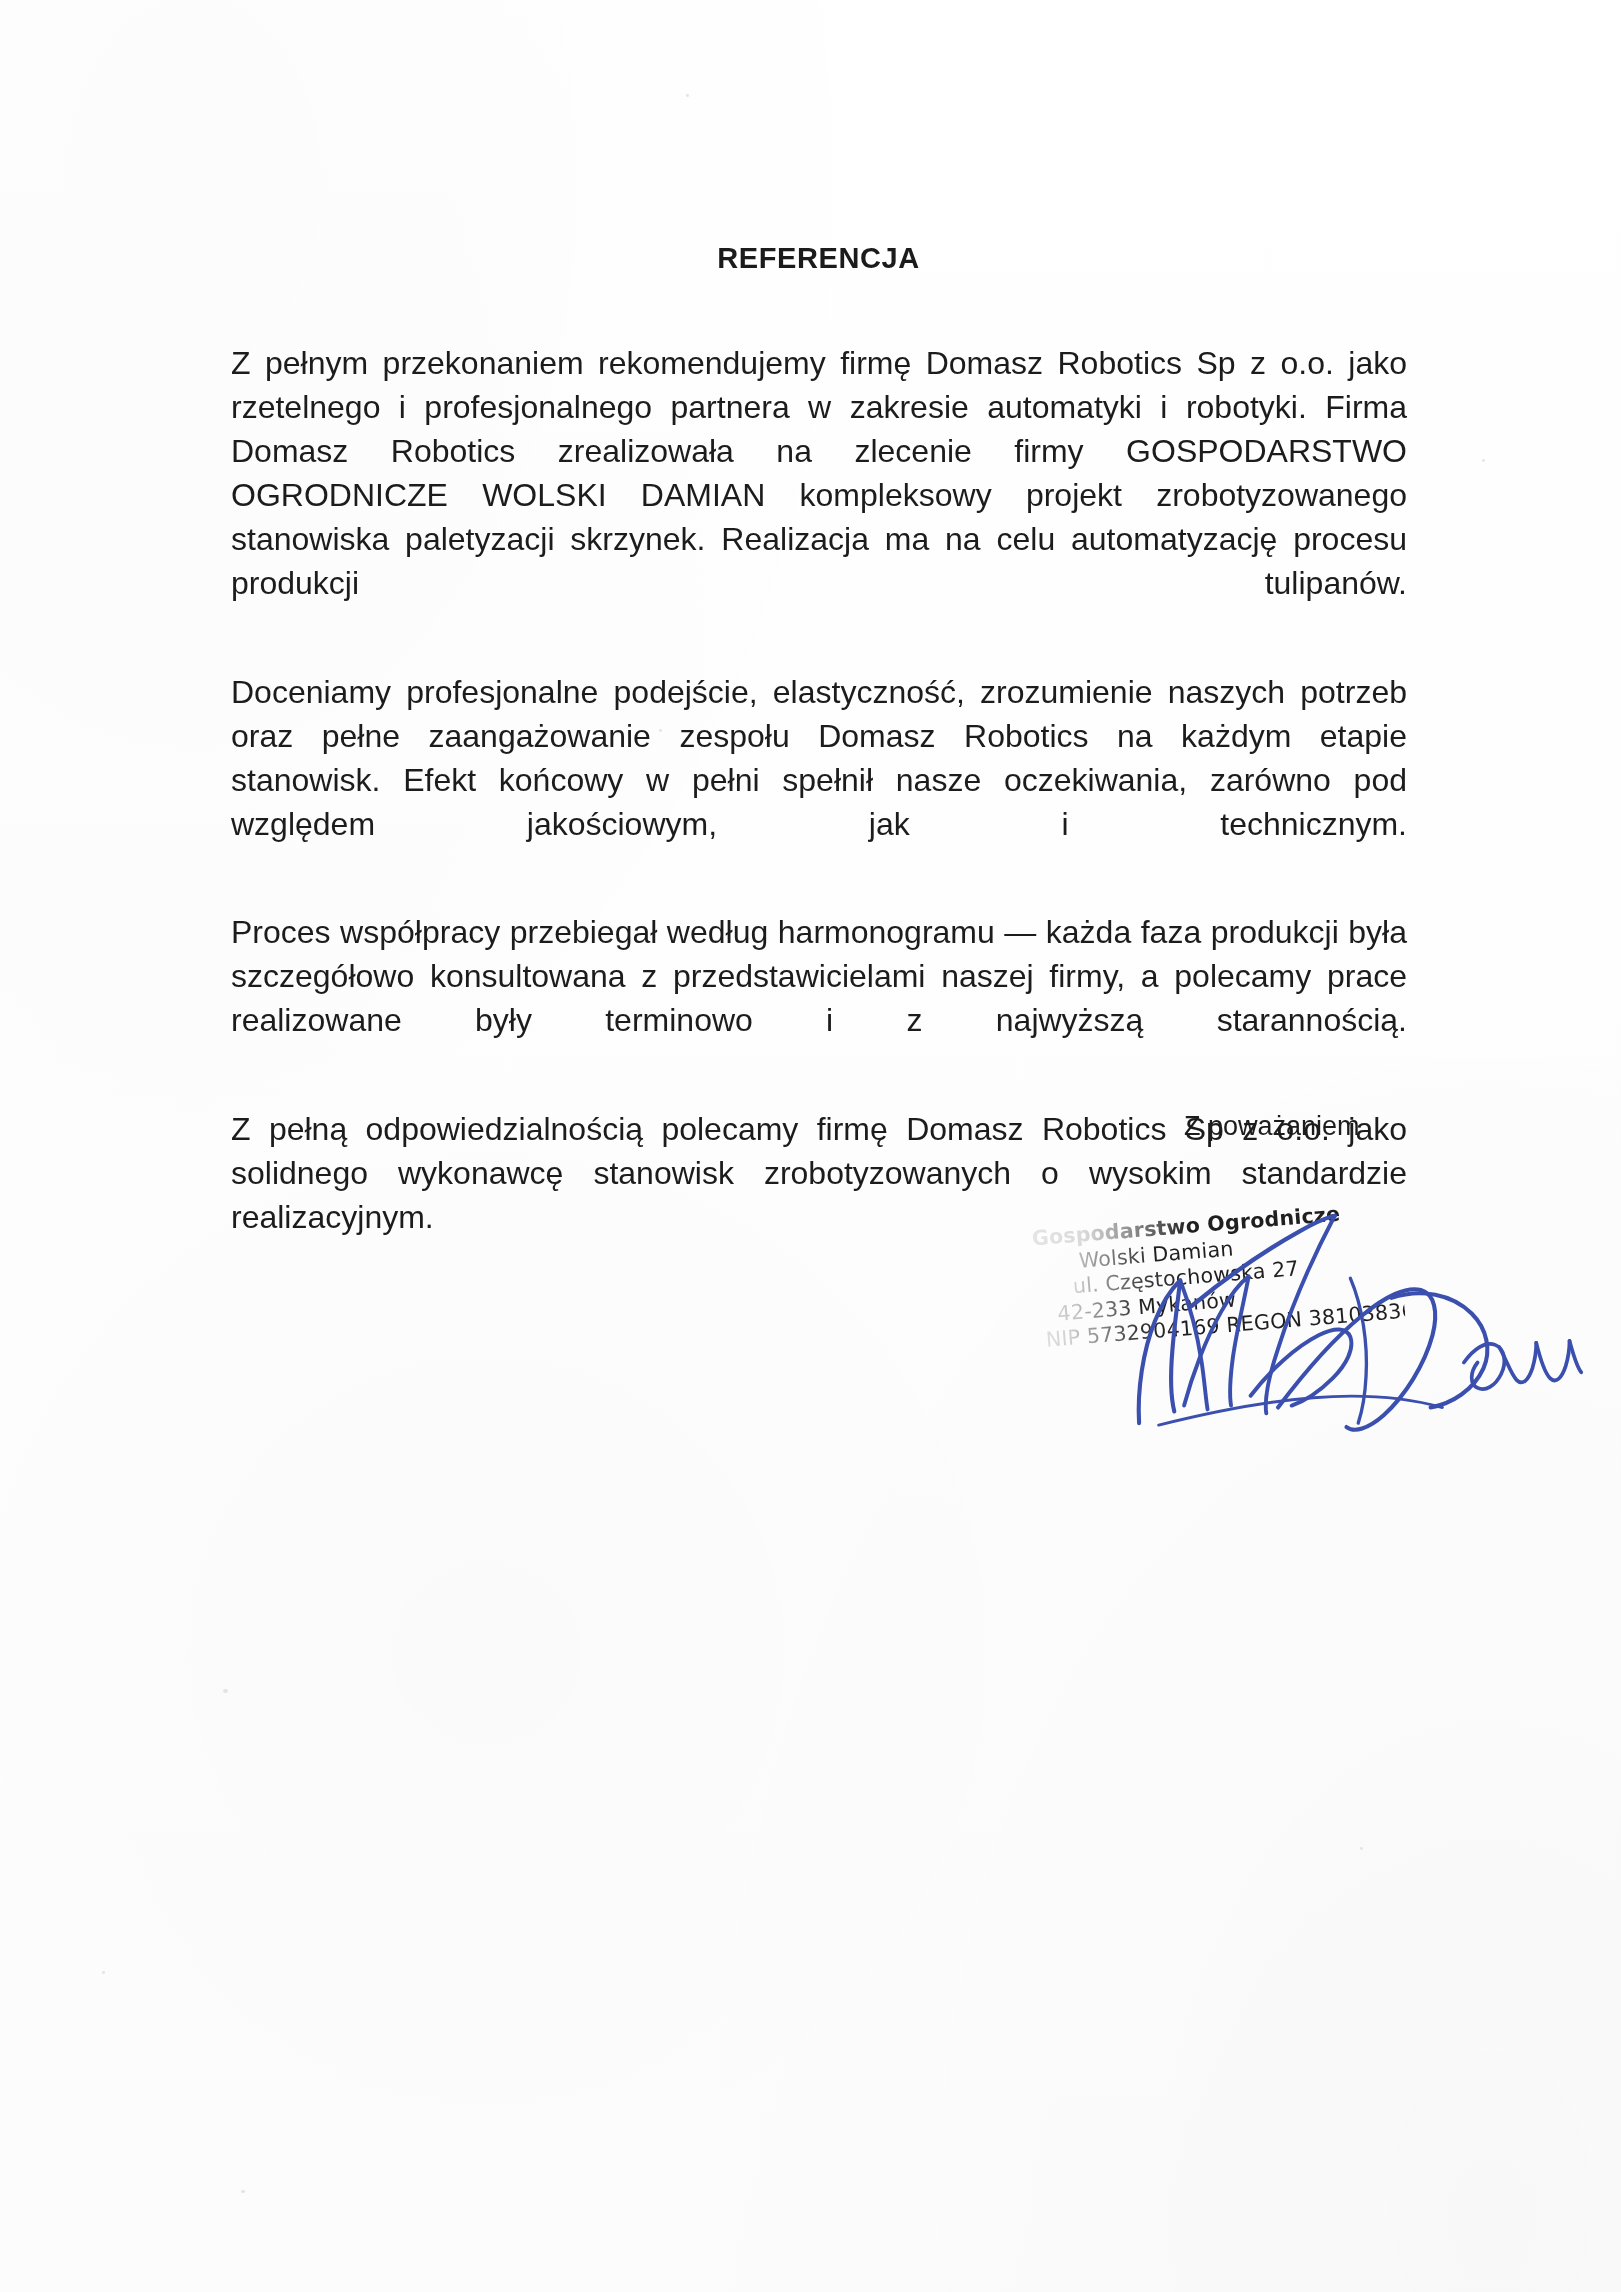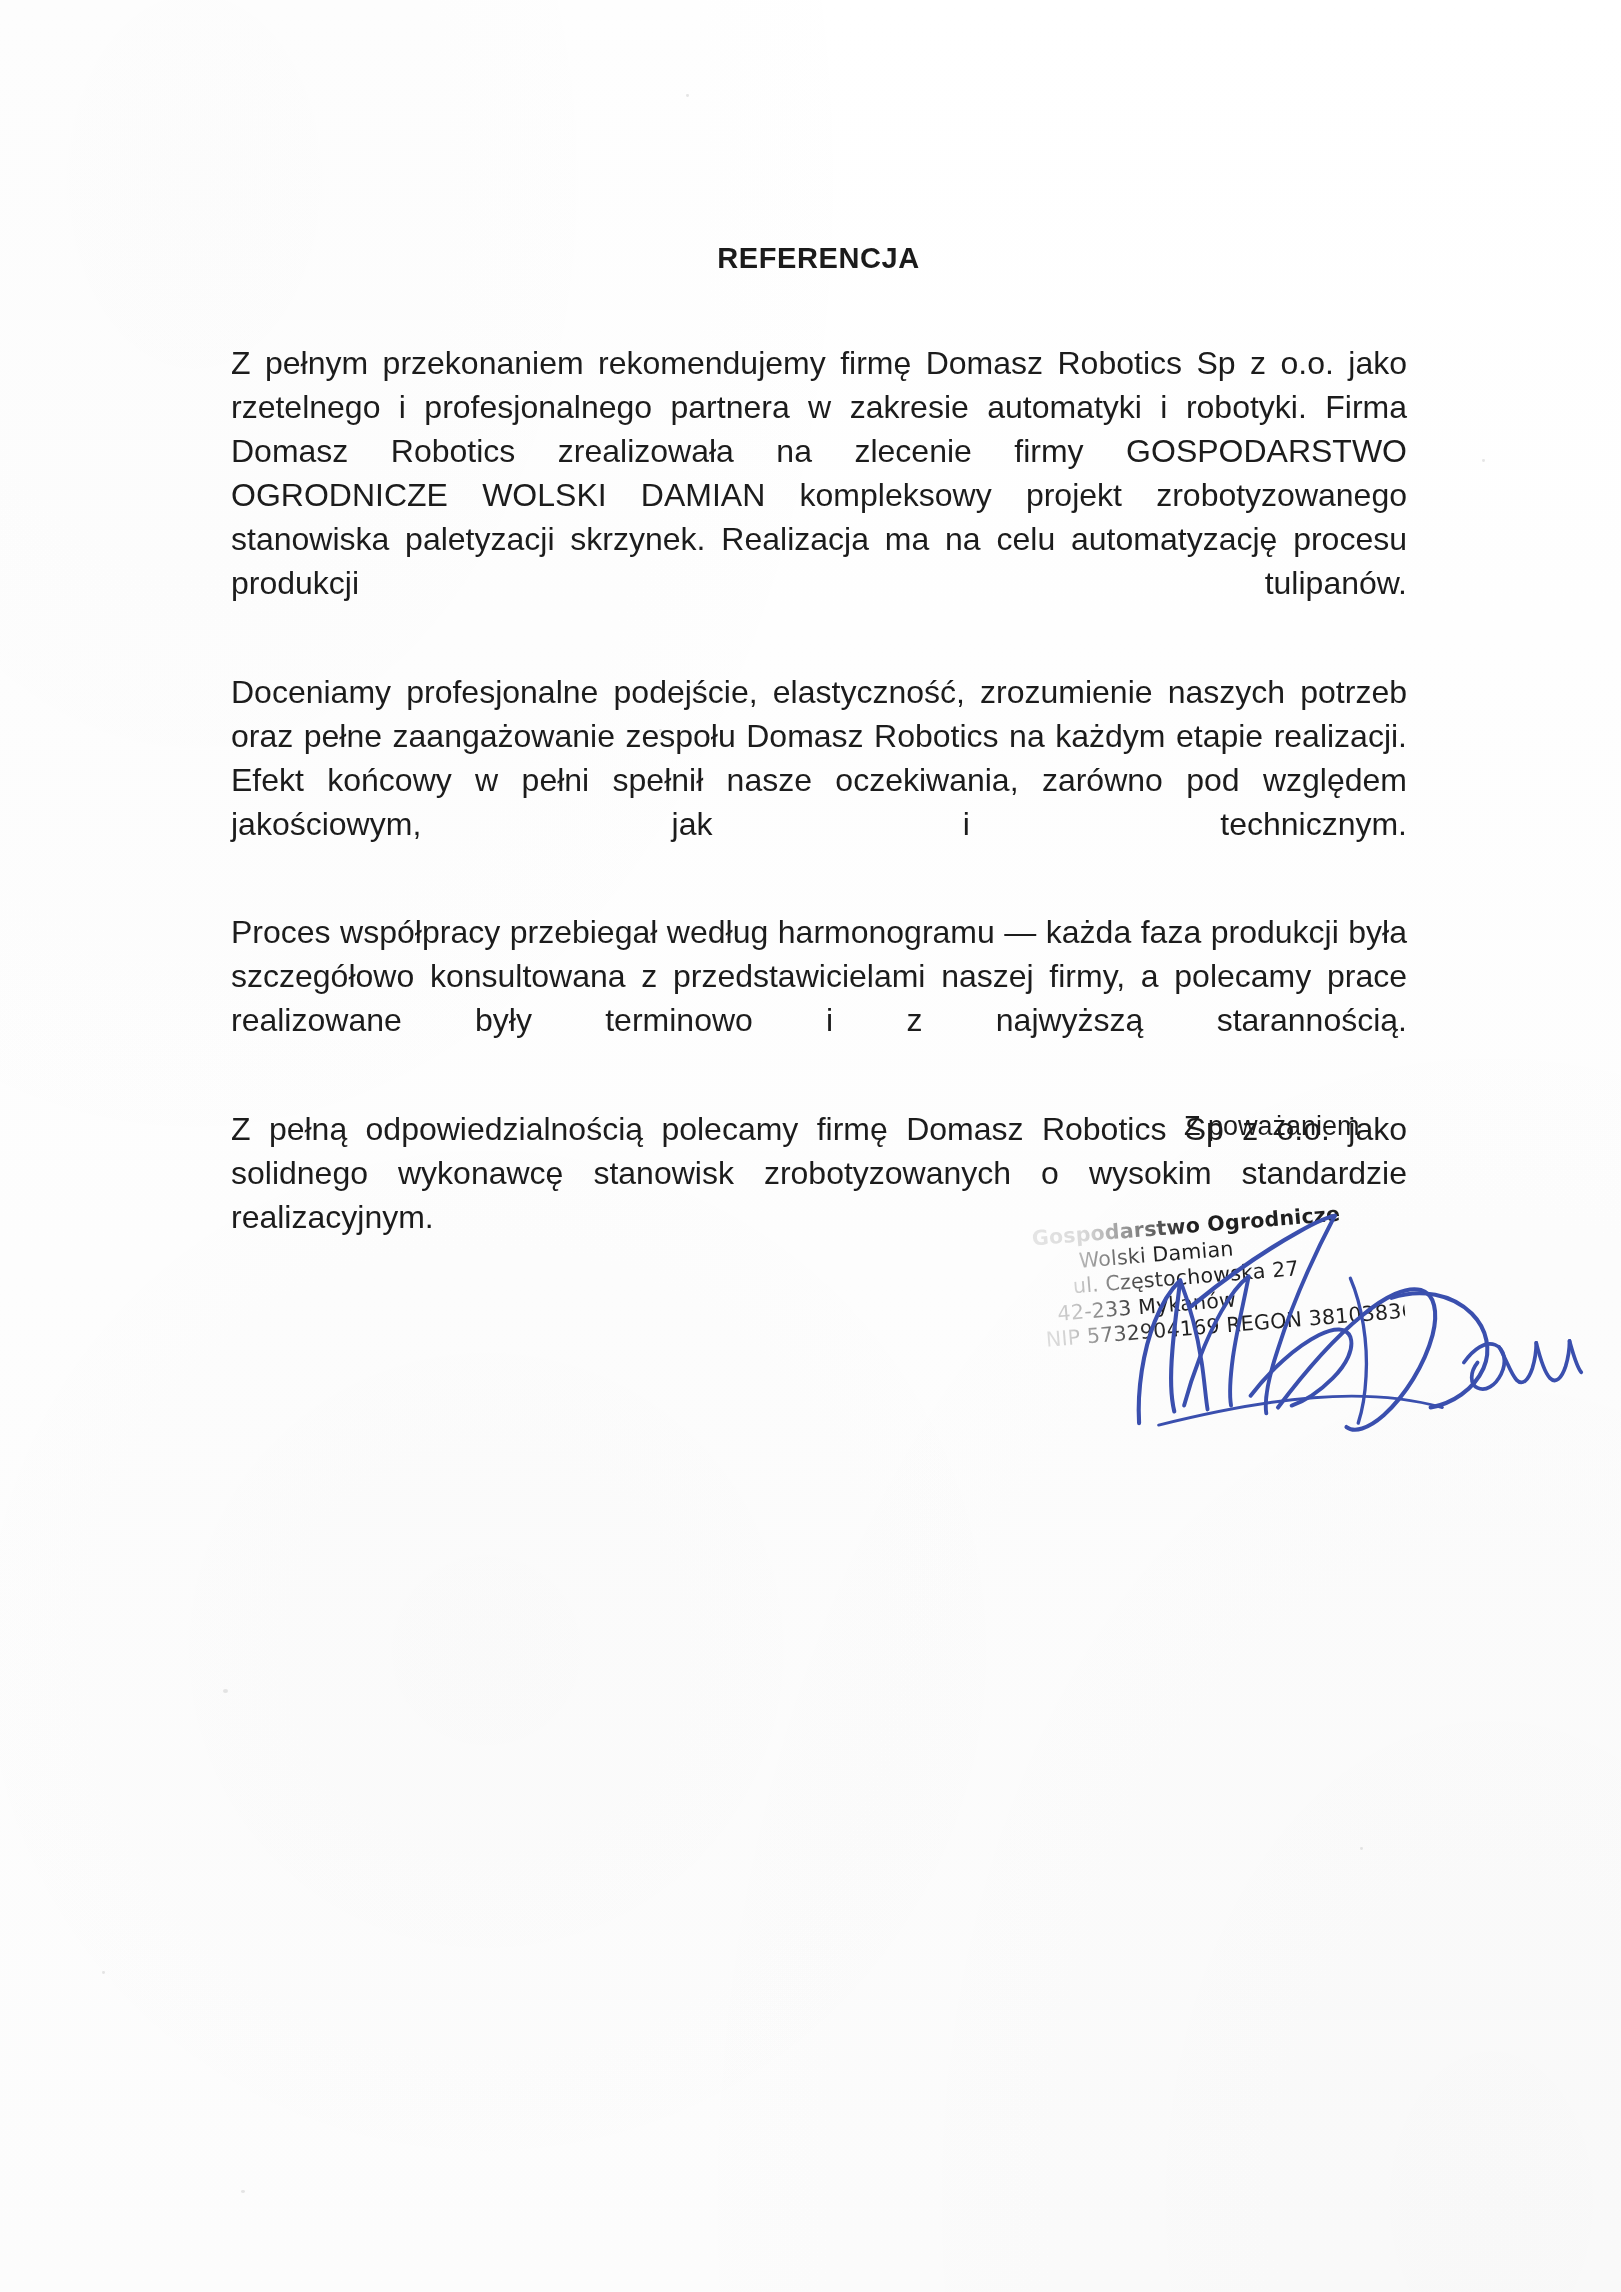--- a/index.html
+++ b/index.html
@@ -161,21 +161,21 @@
   <div class="speck" style="left:241px;  top:2190px; width:3.9px;  height:2.9px;"></div>
   <div class="speck" style="left:1360px; top:1847px; width:2.9px;  height:2.9px;"></div>
   <div class="speck" style="left:686px;  top:94px;   width:2.9px;  height:2.9px;"></div>
   <div class="speck" style="left:659px;  top:729px;  width:2.9px;  height:2.9px;"></div>
   <div class="speck" style="left:1068px; top:1025px; width:2.9px;  height:2.9px;"></div>
 
   <h1 class="doc-title">REFERENCJA</h1>
 
   <div class="body-block">
     <p class="para justified">Z pełnym przekonaniem rekomendujemy firmę Domasz Robotics Sp z o.o. jako rzetelnego i profesjonalnego partnera w zakresie automatyki i robotyki. Firma Domasz Robotics zrealizowała na zlecenie firmy GOSPODARSTWO OGRODNICZE WOLSKI DAMIAN kompleksowy projekt zrobotyzowanego stanowiska paletyzacji skrzynek. Realizacja ma na celu automatyzację procesu produkcji tulipanów.</p>
-    <p class="para justified">Doceniamy profesjonalne podejście, elastyczność, zrozumienie naszych potrzeb oraz pełne zaangażowanie zespołu Domasz Robotics na każdym etapie realizacji. Efekt końcowy w pełni spełnił nasze oczekiwania, zarówno pod względem jakościowym, jak i technicznym.</p>
+    <p class="para justified">Doceniamy profesjonalne podejście, elastyczność, zrozumienie naszych potrzeb oraz pełne zaangażowanie zespołu Domasz Robotics na każdym etapie stanowisk. Efekt końcowy w pełni spełnił nasze oczekiwania, zarówno pod względem jakościowym, jak i technicznym.</p>
     <p class="para justified">Proces współpracy przebiegał według harmonogramu — każda faza produkcji była szczegółowo konsultowana z przedstawicielami naszej firmy, a polecamy prace realizowane były terminowo i z najwyższą starannością.</p>
     <p class="para justified">Z pełną odpowiedzialnością polecamy firmę Domasz Robotics Sp z o.o. jako solidnego wykonawcę stanowisk zrobotyzowanych o wysokim standardzie realizacyjnym.</p>
   </div>
 
   <div class="closing">Z poważaniem</div>
 
   <div class="stamp">
     <div class="stamp-line l1">Gospodarstwo Ogrodnicze</div>
     <div class="stamp-line l2">Wolski Damian</div>
     <div class="stamp-line l3">ul. Częstochowska 27</div>

